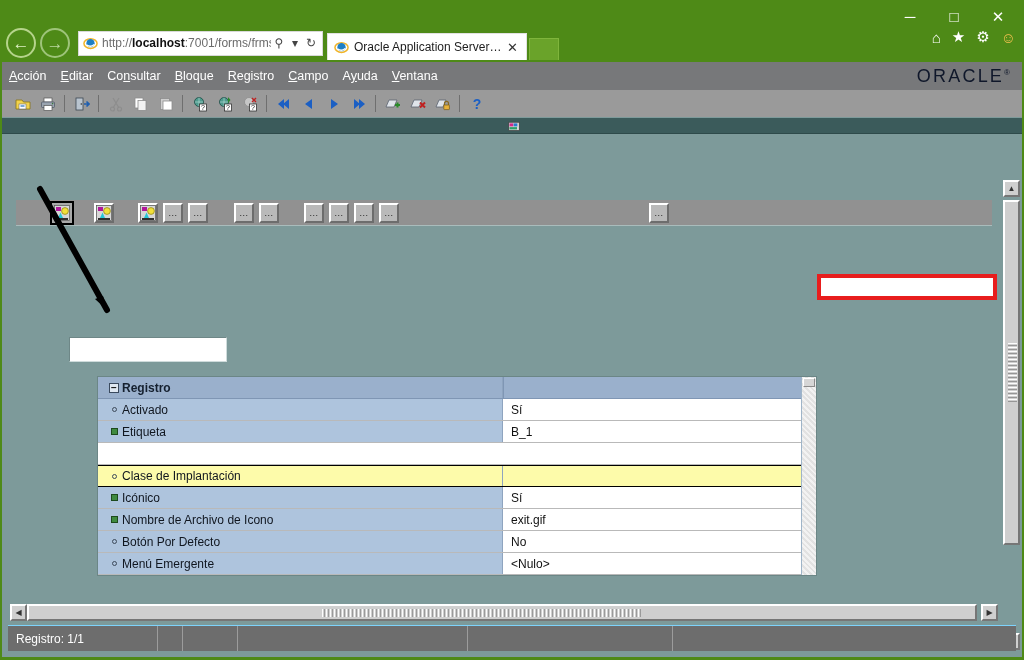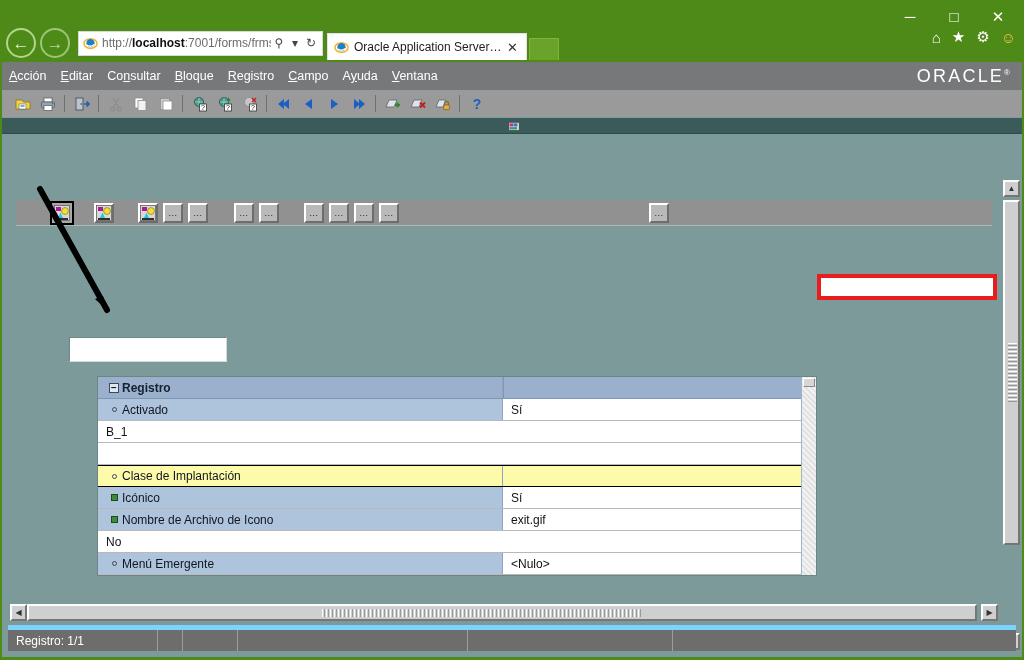--- a/index.html
+++ b/index.html
@@ -99,21 +99,21 @@
     background: #77787a;
     display: flex; align-items: center;
   }
   .menu-item {
     font-size: 12.5px; color: #ffffff; padding: 0 7px; line-height: 28px;
     white-space: nowrap;
   }
   .menu-item u { text-decoration: underline; }
   .oracle-logo {
     position: absolute; right: 12px; top: 4px;
-    color: #ffffff; font-size: 18px; letter-spacing: 2.2px;
+    color: #0f172a; font-size: 18px; letter-spacing: 2.2px;
     font-family: "Liberation Sans", sans-serif; font-weight: 400;
   }
   .oracle-logo sup { font-size: 8px; letter-spacing: 0; }
 
   .toolbar {
     height: 28px; width: 100%;
     background: #9a9a9a;
     display: flex; align-items: center; padding-left: 8px;
     border-bottom: 1px solid #7d9a9a;
   }
@@ -298,21 +298,21 @@
     background: repeating-linear-gradient(to right,
         rgba(255,255,255,0.95) 0 1px, transparent 1px 2px,
         rgba(120,120,120,0.6) 2px 3px, transparent 3px 4px);
   }
 
   
   .statusbar {
     position: absolute; left: 6px; bottom: 6px;
     width: 1008px; height: 26px;
     background: #6d6d6d;
-    border-top: 5px solid #7dd3fc;
+    border-top: 1px solid #7dd3fc;
     display: flex; align-items: stretch;
   }
   .status-cell {
     display: flex; align-items: center;
     font-size: 12px; color: #ffffff;
     padding-left: 8px;
     border-right: 1px solid #9c9c9c;
   }
 </style>
 </head>
@@ -593,20 +593,26 @@
         <div class="prop-row">
               <div class="prop-name">
                 <span class="marker">
                   <span class="mk-dot"></span>
                 </span>
                 <span>Activado</span>
               </div>
               <div class="prop-val">Sí</div>
             </div>
             <div class="prop-row">
+              <div class="prop-name">
+                <span class="marker">
+                  <span class="mk-sq"></span>
+                </span>
+                <span>Etiqueta</span>
+              </div>
               <div class="prop-val">B_1</div>
             </div>
             <div class="prop-row">
               <div class="prop-val"></div>
             </div>
             <div class="prop-row selected">
               <div class="prop-name">
                 <span class="marker">
                   <span class="mk-dot"></span>
                 </span>
@@ -626,20 +632,26 @@
             <div class="prop-row">
               <div class="prop-name">
                 <span class="marker">
                   <span class="mk-sq"></span>
                 </span>
                 <span>Nombre de Archivo de Icono</span>
               </div>
               <div class="prop-val">exit.gif</div>
             </div>
             <div class="prop-row">
+              <div class="prop-name">
+                <span class="marker">
+                  <span class="mk-dot"></span>
+                </span>
+                <span>Botón Por Defecto</span>
+              </div>
               <div class="prop-val">No</div>
             </div>
             <div class="prop-row">
               <div class="prop-name">
                 <span class="marker">
                   <span class="mk-dot"></span>
                 </span>
                 <span>Menú Emergente</span>
               </div>
               <div class="prop-val">&lt;Nulo&gt;</div>

